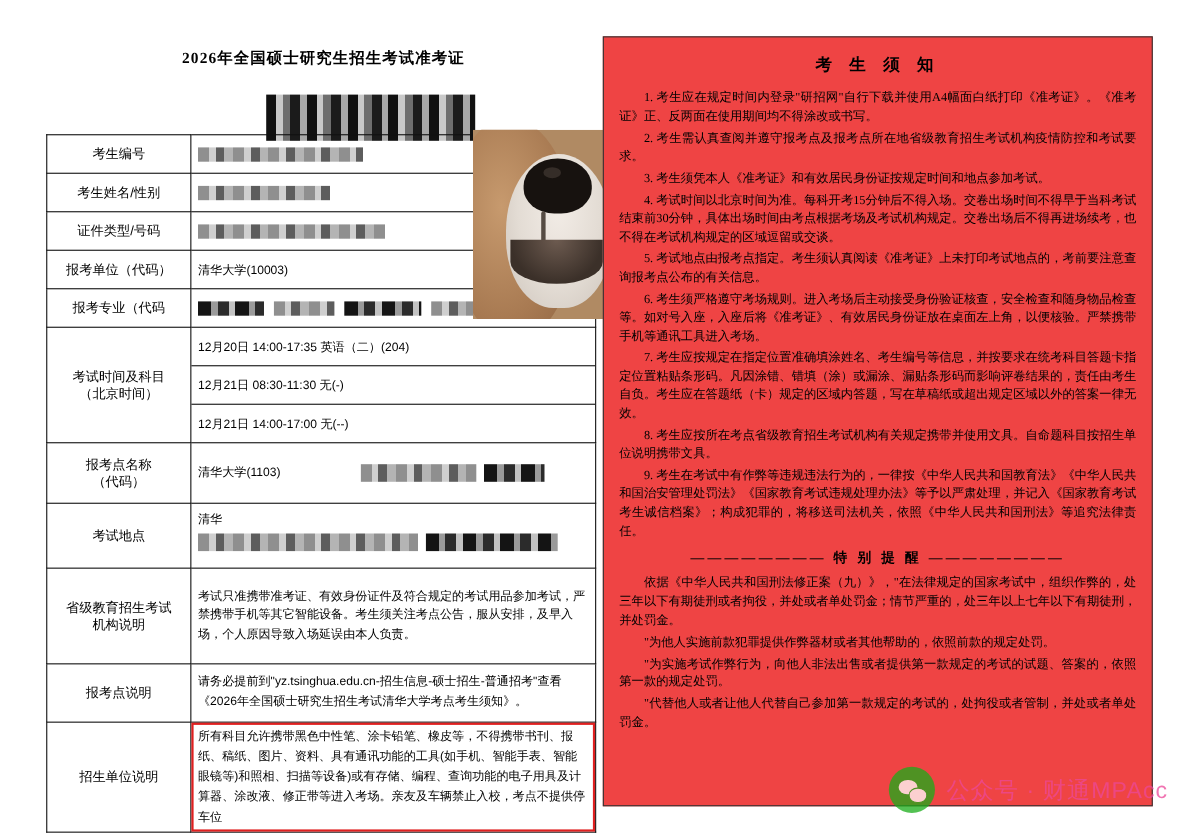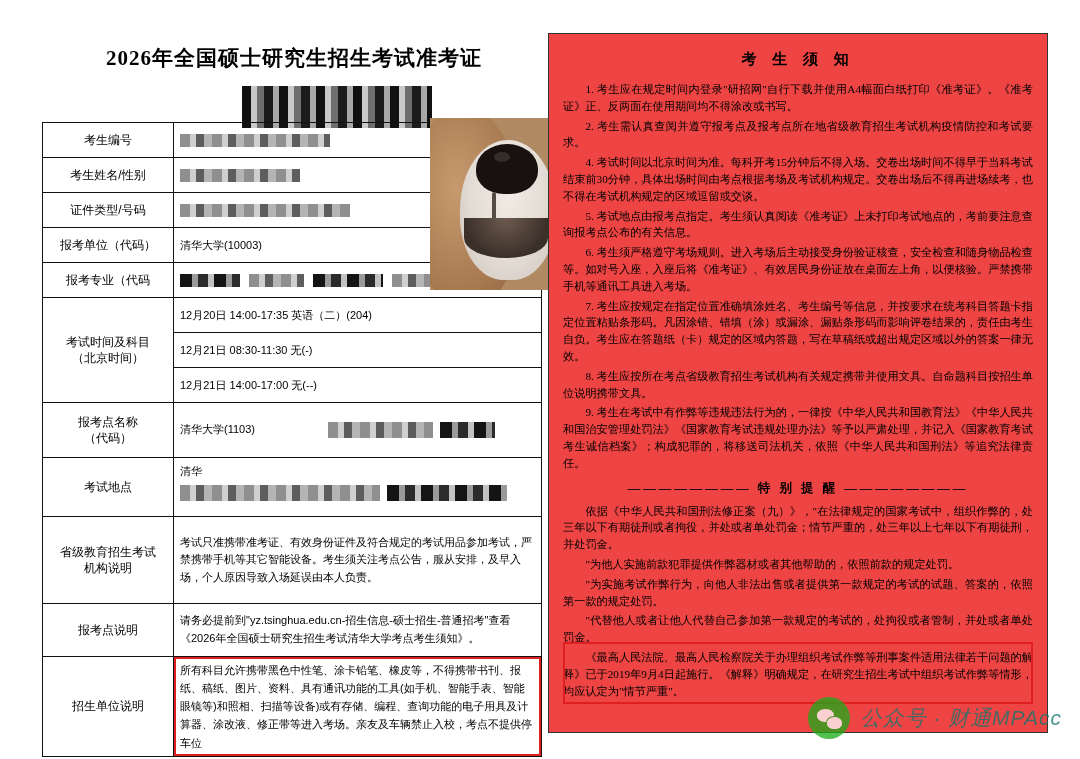--- a/index.html
+++ b/index.html
@@ -14,21 +14,21 @@
   .page{position:absolute;inset:0;}
 
   
   .ticket{
     position:absolute;left:42px;top:30px;width:500px;height:714px;
   }
   .ticket-title{
     position:absolute;left:42px;top:14px;width:420px;
     text-align:center;
     font-family:"Liberation Serif","DejaVu Serif",serif;
-    font-size:21px;font-weight:700;letter-spacing:1px;
+    font-size:14px;font-weight:700;letter-spacing:1px;
     white-space:nowrap;
   }
   
   .title-redact{
     position:absolute;left:200px;top:56px;width:190px;height:42px;
     background:
       repeating-linear-gradient(90deg,#111 0 9px,#c9c9c9 9px 15px,#6e6e6e 15px 22px,#1b1b1b 22px 31px,#a8a8a8 31px 37px);
   }
 
   table.tkt{
@@ -113,21 +113,21 @@
 
   
   .wm{
     position:absolute;right:18px;bottom:20px;display:flex;align-items:center;gap:10px;opacity:.75;
   }
   .wm .wx{
     width:42px;height:42px;border-radius:50%;background:#1aad19;position:relative;flex:0 0 auto;
   }
   .wm .wx:before{content:"";position:absolute;left:9px;top:12px;width:17px;height:13px;background:#fff;border-radius:48% 48% 45% 45%;}
   .wm .wx:after{content:"";position:absolute;left:18px;top:19px;width:15px;height:12px;background:#fff;border-radius:48% 48% 45% 45%;border:1.5px solid #1aad19;}
-  .wm .wtxt{font-size:21px;color:#0f766e;font-family:"Liberation Sans","DejaVu Sans",sans-serif;letter-spacing:1px;font-style:italic;}
+  .wm .wtxt{font-size:21px;color:#ec4899;font-family:"Liberation Sans","DejaVu Sans",sans-serif;letter-spacing:1px;}
 </style>
 </head>
 <body>
 
 <div class="page">
 
   <div class="ticket">
 
     <div class="ticket-title">2026年全国硕士研究生招生考试准考证</div>
     <div class="title-redact"></div>
@@ -243,39 +243,36 @@
       <div class="mouth"></div>
       <div class="lip"></div>
     </div>
   </div>
 
   <div class="notice">
     <h1>考 生 须 知</h1>
 
     <p class="ind">1. 考生应在规定时间内登录"研招网"自行下载并使用A4幅面白纸打印《准考证》。《准考证》正、反两面在使用期间均不得涂改或书写。</p>
     <p class="ind">2. 考生需认真查阅并遵守报考点及报考点所在地省级教育招生考试机构疫情防控和考试要求。</p>
+    <p class="ind">3. 考生须凭本人《准考证》和有效居民身份证按规定时间和地点参加考试。</p>
     <p class="ind">4. 考试时间以北京时间为准。每科开考15分钟后不得入场。交卷出场时间不得早于当科考试结束前30分钟，具体出场时间由考点根据考场及考试机构规定。交卷出场后不得再进场续考，也不得在考试机构规定的区域逗留或交谈。</p>
     <p class="ind">5. 考试地点由报考点指定。考生须认真阅读《准考证》上未打印考试地点的，考前要注意查询报考点公布的有关信息。</p>
     <p class="ind">6. 考生须严格遵守考场规则。进入考场后主动接受身份验证核查，安全检查和随身物品检查等。如对号入座，入座后将《准考证》、有效居民身份证放在桌面左上角，以便核验。严禁携带手机等通讯工具进入考场。</p>
     <p class="ind">7. 考生应按规定在指定位置准确填涂姓名、考生编号等信息，并按要求在统考科目答题卡指定位置粘贴条形码。凡因涂错、错填（涂）或漏涂、漏贴条形码而影响评卷结果的，责任由考生自负。考生应在答题纸（卡）规定的区域内答题，写在草稿纸或超出规定区域以外的答案一律无效。</p>
     <p class="ind">8. 考生应按所在考点省级教育招生考试机构有关规定携带并使用文具。自命题科目按招生单位说明携带文具。</p>
     <p class="ind">9. 考生在考试中有作弊等违规违法行为的，一律按《中华人民共和国教育法》《中华人民共和国治安管理处罚法》《国家教育考试违规处理办法》等予以严肃处理，并记入《国家教育考试考生诚信档案》；构成犯罪的，将移送司法机关，依照《中华人民共和国刑法》等追究法律责任。</p>
 
     <div class="divider">
       ———————— <span>特 别 提 醒</span> ————————
     </div>
 
     <p class="ind">依据《中华人民共和国刑法修正案（九）》，"在法律规定的国家考试中，组织作弊的，处三年以下有期徒刑或者拘役，并处或者单处罚金；情节严重的，处三年以上七年以下有期徒刑，并处罚金。</p>
     <p class="ind">"为他人实施前款犯罪提供作弊器材或者其他帮助的，依照前款的规定处罚。</p>
     <p class="ind">"为实施考试作弊行为，向他人非法出售或者提供第一款规定的考试的试题、答案的，依照第一款的规定处罚。</p>
     <p class="ind">"代替他人或者让他人代替自己参加第一款规定的考试的，处拘役或者管制，并处或者单处罚金。</p>
-    <div class="hl">
-      <p class="ind">《最高人民法院、最高人民检察院关于办理组织考试作弊等刑事案件适用法律若干问题的解释》已于2019年9月4日起施行。《解释》明确规定，在研究生招生考试中组织考试作弊等情形，均应认定为"情节严重"。</p>
-      <div class="hl-box" style="position:relative;left:0;right:0;bottom:0;margin-top:-60px;height:58px"></div>
-    </div>
   </div>
 
   <div class="wm">
     <div class="wx"></div>
     <div class="wtxt">公众号 · 财通MPAcc</div>
   </div>
 
 </div>
 
 </body></html>

